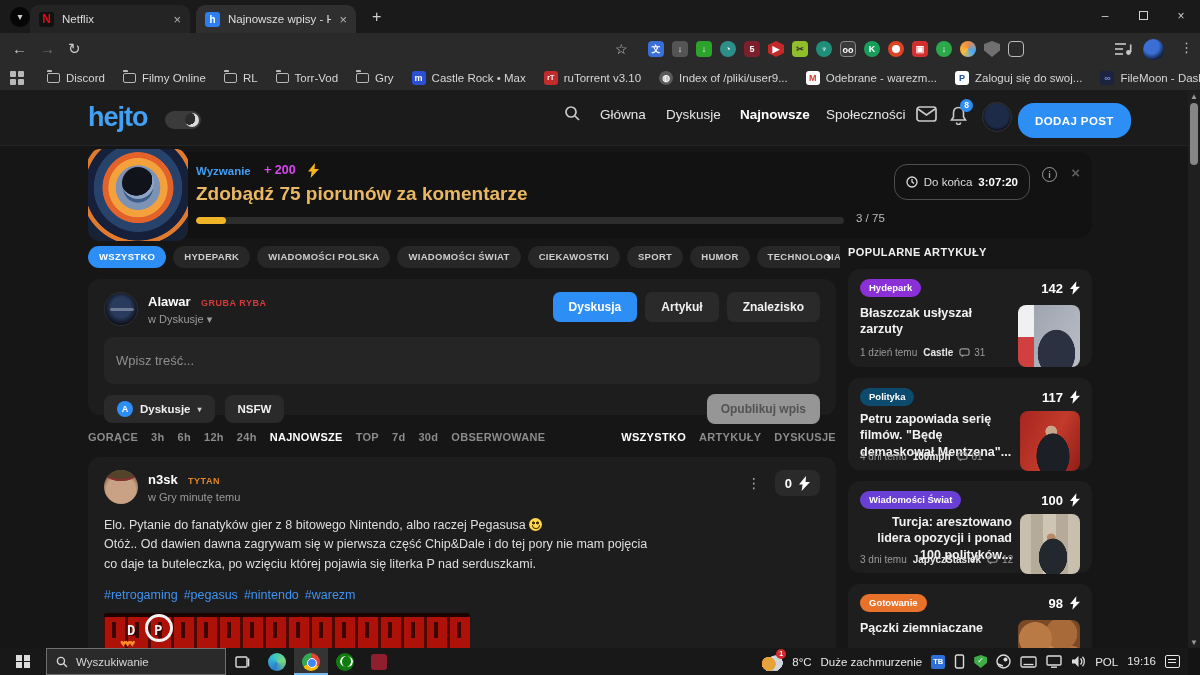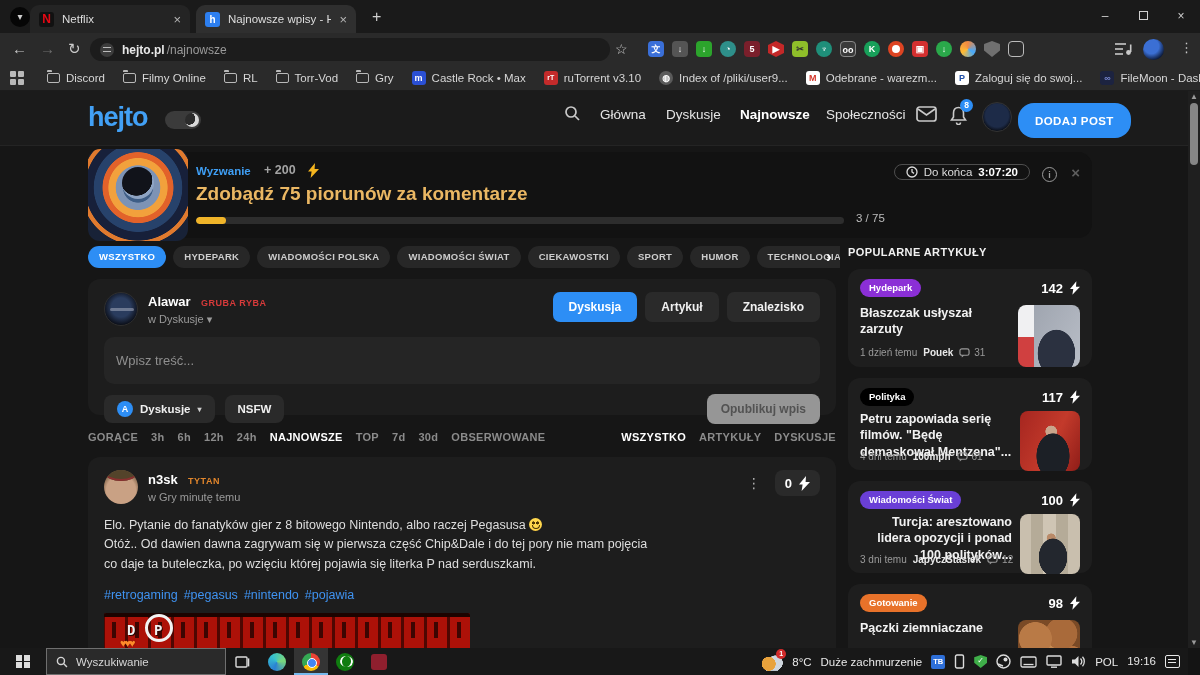--- a/index.html
+++ b/index.html
@@ -61,27 +61,27 @@
   .bell-badge { position:absolute; left:960px; top:8px; min-width:13px; height:13px; border-radius:7px; background:#2d8ef5; color:#fff; font-size:8.5px; font-weight:bold; text-align:center; line-height:13px; padding:0 3px; }
   .hdr-avatar { position:absolute; left:982px; top:11px; width:30px; height:30px; border-radius:50%; background:radial-gradient(circle at 50% 45%, #1d2b48 0 55%, #05060a 80%); border:1px solid #333; }
   .addpost { position:absolute; left:1018px; top:12px; height:35px; border-radius:16px; background:#2d8ef5; color:#fff; border:none; font-weight:bold; font-size:11.5px; letter-spacing:.4px; padding:0 17px; }
 
   
   #challenge { position:absolute; left:88px; top:61px; width:1004px; height:86px; background:#121212; border-radius:14px; }
   .ch-img { position:absolute; left:0; top:-3px; width:100px; height:92px; border-radius:12px; overflow:hidden;
     background: radial-gradient(circle at 50% 42%, #0e0e12 0 14%, #3e5d86 15% 20%, #7d93b5 21% 30%, #f2a13c 31% 40%, #e2622a 41% 48%, #27426b 49% 60%, #17203a 61% 72%, #e07a2e 73% 78%, #182237 79% 100%); }
   .ch-img:after { content:""; position:absolute; left:34px; top:18px; width:32px; height:32px; border-radius:50%; background:radial-gradient(circle at 45% 40%, #11131a 0 60%, #8ea4c4 62%); }
   .ch-label { position:absolute; left:108px; top:13px; font-size:11.5px; font-weight:bold; color:#3f9ff5; }
-  .ch-reward { position:absolute; left:176px; top:11px; font-size:12.5px; font-weight:bold; color:#a3a3a3; }
+  .ch-reward { position:absolute; left:176px; top:11px; font-size:12.5px; font-weight:bold; color:#d946ef; }
   .ch-bolt { position:absolute; left:218px; top:10px; color:#f5b51e; }
   .ch-title { position:absolute; left:108px; top:31px; font-size:19px; font-weight:bold; color:#eab763; }
   .ch-track { position:absolute; left:108px; top:65px; width:648px; height:7px; border-radius:4px; background:#2d2d2d; overflow:hidden; }
   .ch-fill { height:7px; border-radius:4px; background:#f0b429; }
   .ch-progress { position:absolute; left:768px; top:60px; font-size:11.5px; color:#bdbdbd; }
-  .ch-timer { position:absolute; right:62px; top:12px; height:16px; border:1px solid #4e4e4e; border-radius:13px; display:flex; align-items:center; gap:6px; padding:0 11px; color:#dcdcdc; font-size:11.5px; }
+  .ch-timer { position:absolute; right:62px; top:12px; height:36px; border:1px solid #4e4e4e; border-radius:13px; display:flex; align-items:center; gap:6px; padding:0 11px; color:#dcdcdc; font-size:11.5px; }
   .ch-timer b { color:#fff; }
   .ch-info { position:absolute; right:35px; top:15px; width:15px; height:15px; border:1.4px solid #9a9a9a; border-radius:50%; color:#9a9a9a; font-size:9px; text-align:center; line-height:14px; font-weight:bold; }
   .ch-close { position:absolute; right:12px; top:12px; color:#5d5d5d; font-size:15px; font-weight:bold; }
 
   
   #cats { position:absolute; left:88px; top:155px; width:752px; height:22px; display:flex; gap:7px; overflow:hidden; }
   .cat { height:22px; border-radius:11px; background:#272727; color:#cdcdcd; font-size:9.5px; font-weight:bold; letter-spacing:.3px; line-height:22px; padding:0 11px; white-space:nowrap; }
   .cat.active { background:#2d8ef5; color:#fff; }
   .cat-next { position:absolute; left:826px; top:155px; color:#fff; font-size:17px; font-weight:bold; line-height:22px; }
 
@@ -223,25 +223,20 @@
   <div class="newtab">+</div>
   <div class="wctrl" style="right:76px;">–</div>
   <div class="wctrl" style="right:38px;"><span class="maxbox"></span></div>
   <div class="wctrl" style="right:0;">×</div>
 </div>
 
 <div id="toolbar">
   <span class="navbtn" style="left:12px;">←</span>
   <span class="navbtn" style="left:40px; color:#6e6e6e;">→</span>
   <span class="navbtn" style="left:68px;">↻</span>
-  <div class="omnibox">
-    <span class="tune"></span>
-    <span class="host">hejto.pl</span>
-    <span class="path">/najnowsze</span>
-  </div>
   <span class="star">☆</span>
   <div class="extrow">
     <span class="ext" style="background:#3a6fd8;">文</span>
     <span class="ext" style="background:#555;">↓</span>
     <span class="ext" style="background:#2ca42c;">↓</span>
     <span class="ext round" style="background:#2e8f8a;">◔</span>
     <span class="ext" style="background:#7a1f2b;">5</span>
     <span class="ext" style="background:#c42828; clip-path:polygon(50% 0,100% 25%,100% 75%,50% 100%,0 75%,0 25%);">▶</span>
     <span class="ext" style="background:#8fbe2a; color:#333;">✂</span>
     <span class="ext round" style="background:#1f8f7a;">♆</span>
@@ -458,21 +453,21 @@
     </div>
     <div class="p-body">
       <div><span>Elo. Pytanie do fanatyków gier z 8 bitowego Nintendo, albo raczej Pegasusa</span><span class="emoji" title="🙂"></span></div>
       <div>Otóż.. Od dawien dawna zagrywam się w pierwsza część Chip&amp;Dale i do tej pory nie mam pojęcia</div>
       <div>co daje ta buteleczka, po wzięciu której pojawia się literka P nad serduszkami.</div>
     </div>
     <div class="tags">
       <span>#retrogaming</span>
       <span>#pegasus</span>
       <span>#nintendo</span>
-      <span>#pojawia</span>
+      <span>#warezm</span>
     </div>
     <div class="gameimg">
       <span class="g-letter" style="left:23px; top:9px;">D</span>
       <span class="g-letter" style="left:50px; top:9px;">P</span>
       <span class="g-circle"></span>
       <span class="g-hearts">♥♥♥</span>
 
     </div>
   </div>
 
@@ -486,34 +481,34 @@
         <svg width="10" height="14" viewBox="0 0 11 15">
             <path d="M7 0 L0 8.5 h3.6 L2.6 15 L11 6 H6.6z" fill="#fff"></path>
           </svg>
       </div>
       <div class="card-row2">
         <div class="card-title">Błaszczak usłyszał zarzuty</div>
         <div class="thumb th1"></div>
       </div>
       <div class="card-meta abs" style="left:12px; bottom:9px;">
         <span>1 dzień temu</span>
-        <b>Pouek</b>
+        <b>Castle</b>
         <span class="cmnt">
           <svg width="11" height="10" viewBox="0 0 12 11">
               <rect x="1" y="1" width="10" height="7" rx="2" fill="none" stroke="#9a9a9a" stroke-width="1.3"></rect>
               <path d="M3 8 L3 10.5 L6 8" fill="#9a9a9a"></path>
             </svg>
           <span>31</span>
         </span>
       </div>
     </div>
 
     <div class="card" style="height:92px;">
       <div class="card-row1">
-        <span class="badge" style="background:#000000;">Polityka</span>
+        <span class="badge" style="background:#0c4a6e;">Polityka</span>
         <span class="count">117</span>
         <svg width="10" height="14" viewBox="0 0 11 15">
             <path d="M7 0 L0 8.5 h3.6 L2.6 15 L11 6 H6.6z" fill="#fff"></path>
           </svg>
       </div>
       <div class="card-row2" style="margin-top:5px;">
         <div class="card-title">Petru zapowiada serię filmów. "Będę demaskował Mentzena"...</div>
         <div class="thumb th2" style="width:60px;height:60px;"></div>
       </div>
       <div class="card-meta abs" style="left:12px; bottom:8px;">

